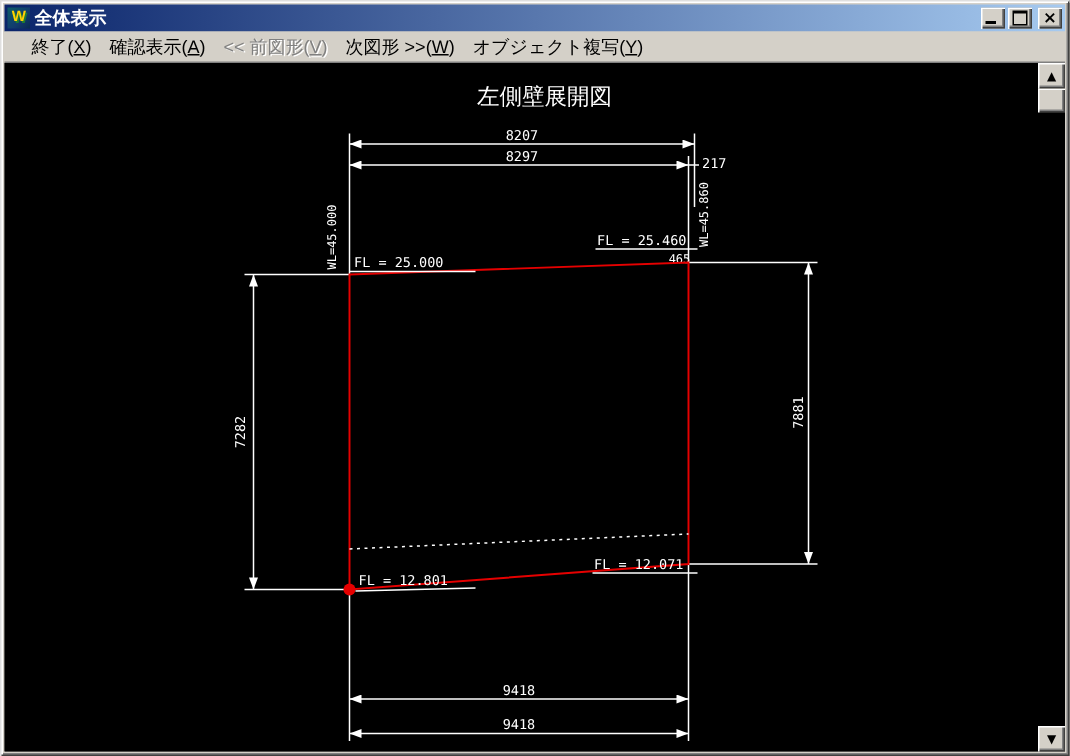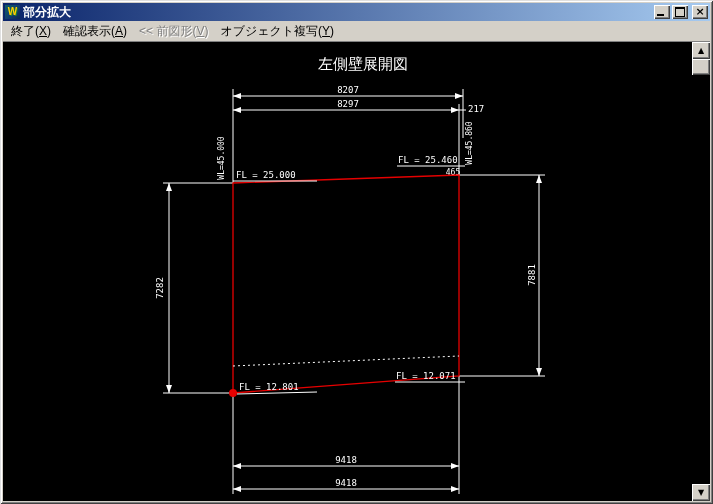--- a/index.html
+++ b/index.html
@@ -43,21 +43,21 @@
   }
   .ctl.close{margin-left:2px;}
   .min-glyph{position:absolute;left:3px;bottom:3px;width:7px;height:2px;background:#000;}
   .max-glyph{width:8px;height:7px;border:1px solid #000;border-top:2px solid #000;}
   .x-glyph{font-size:11px;font-weight:bold;color:#000;line-height:10px;font-family:"DejaVu Sans",sans-serif;}
   .menubar{
     height:20px;flex:0 0 20px;
     display:flex;align-items:center;
     background:var(--chrome,#d4d0c8);
     font-size:12px;color:#000;
-    padding:0 2px;
+    padding:0 12px;
     border-bottom:1px solid #808080;
   }
   .mi{padding:2px 6px;white-space:nowrap;}
   .mi u{text-decoration:underline;}
   .mi.disabled{color:var(--disabled-text,#808080);text-shadow:1px 1px 0 #ffffff;}
   .client{
     flex:1;display:flex;flex-direction:row;overflow:hidden;
     background:var(--canvas-bg,#000);
   }
   .canvas{flex:1;position:relative;background:var(--canvas-bg,#000);}
@@ -95,38 +95,39 @@
 </style>
 </head>
 <body>
 
 <div class="window">
 
   <div class="titlebar">
     <div class="app-icon">
       <span>W</span>
     </div>
-    <span class="title-text">部分拡大</span>
+    <span class="title-text">全体表示</span>
     <div class="controls">
       <button class="ctl">
         <span class="min-glyph"></span>
       </button>
       <button class="ctl">
         <span class="max-glyph"></span>
       </button>
       <button class="ctl close">
         <span class="x-glyph">×</span>
       </button>
     </div>
   </div>
 
   <div class="menubar">
     <span class="mi"><span>終了(</span><u>X</u><span>)</span></span>
     <span class="mi"><span>確認表示(</span><u>A</u><span>)</span></span>
     <span class="mi disabled"><span>&lt;&lt; 前図形(</span><u>V</u><span>)</span></span>
+    <span class="mi"><span>次図形 &gt;&gt;(</span><u>W</u><span>)</span></span>
     <span class="mi"><span>オブジェクト複写(</span><u>Y</u><span>)</span></span>
   </div>
 
   <div class="client">
     <div class="canvas">
       <svg width="689" height="460" viewBox="0 0 689 460" xmlns="http://www.w3.org/2000/svg">
         <defs>
           <marker id="arrow" viewBox="0 0 8 6" refX="8" refY="3" markerWidth="9" markerHeight="6" orient="auto-start-reverse">
             <path d="M0,0 L8,3 L0,6 Z" fill="#ffffff"></path>
           </marker>

